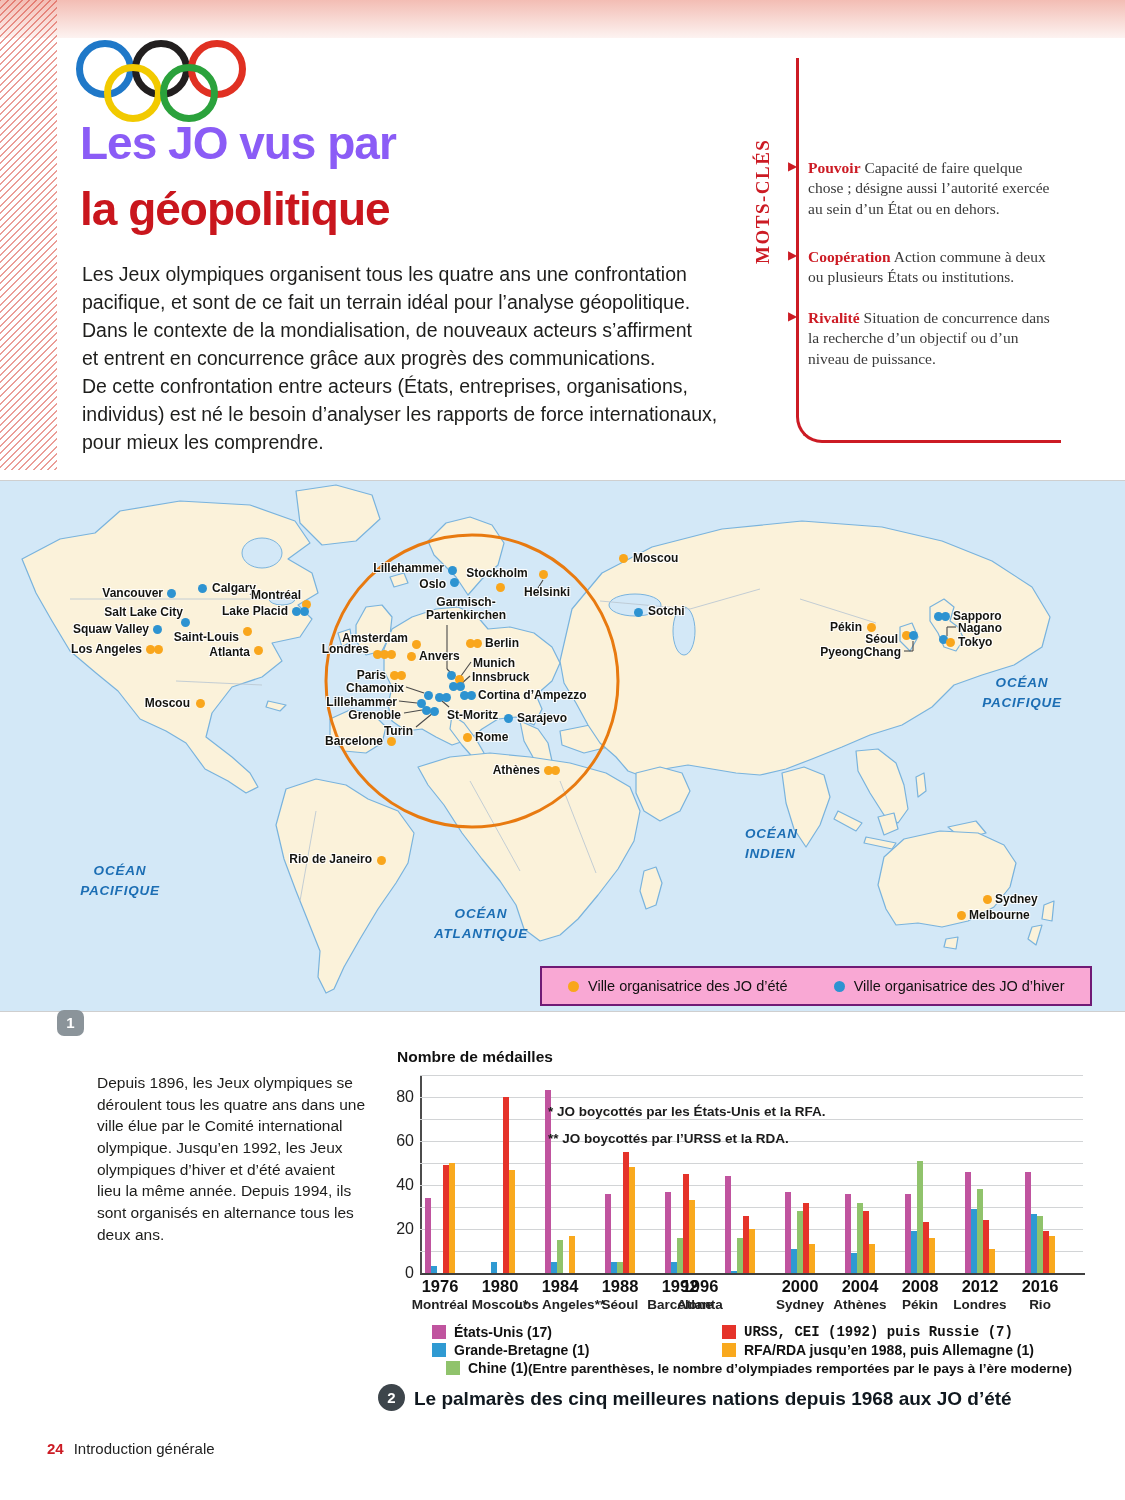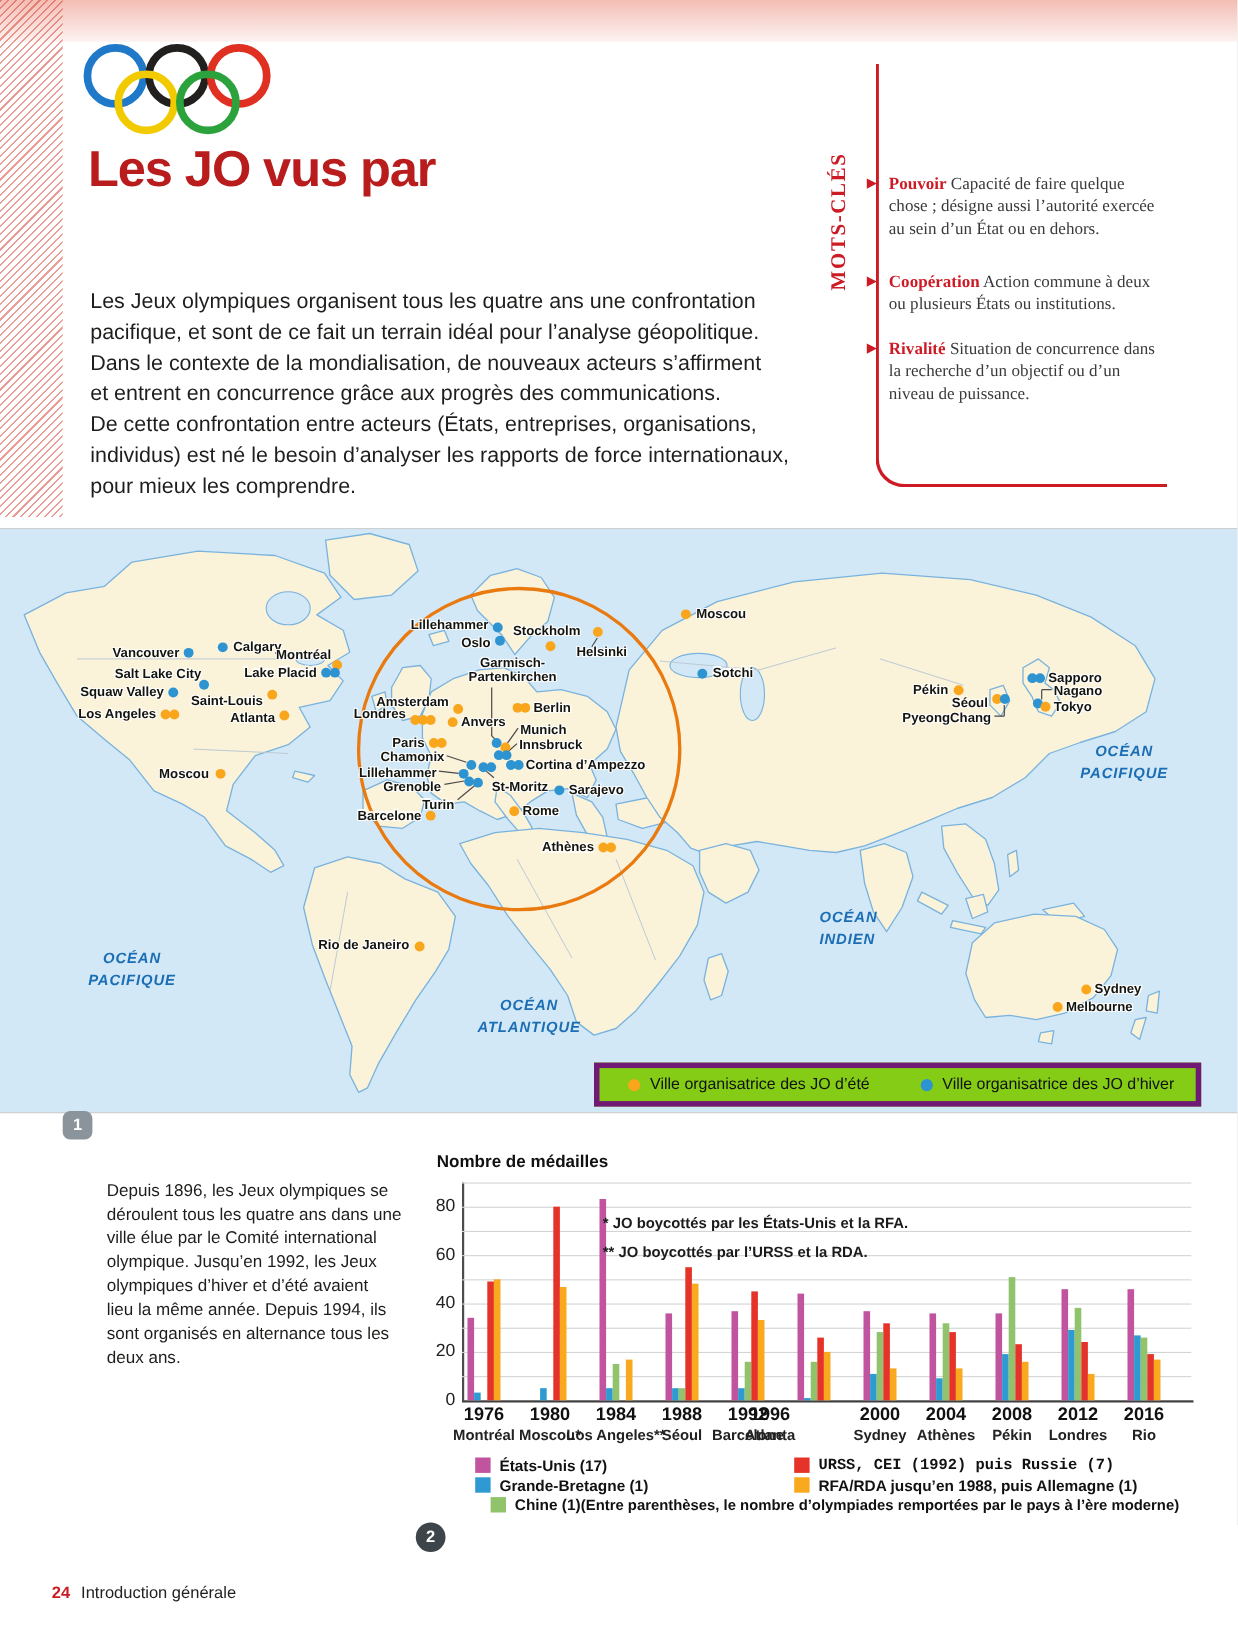--- a/index.html
+++ b/index.html
@@ -14,21 +14,21 @@
 
   
   .rings{left:76px;top:38px;width:170px;height:82px;}
   .ring{position:absolute;width:44px;height:44px;border-radius:50%;border:7px solid #000;background:transparent;}
   .ring.blue{left:0;top:2px;border-color:#1f78c8;}
   .ring.black{left:56px;top:2px;border-color:#221f1f;}
   .ring.red{left:112px;top:2px;border-color:#e03022;}
   .ring.yellow{left:28px;top:26px;border-color:#f2ca00;}
   .ring.green{left:84px;top:26px;border-color:#2ba23c;}
 
-  .title1{left:80px;top:130px;font-size:46px;font-weight:bold;letter-spacing:-1px;color:#b91c1c;line-height:1;}
+  .title1{left:80px;top:120px;font-size:46px;font-weight:bold;letter-spacing:-1px;color:#8b5cf6;line-height:1;}
   .title2{left:80px;top:186px;font-size:46px;font-weight:bold;letter-spacing:-1px;line-height:1;}
   .intro{left:82px;top:260px;width:662px;font-size:19.5px;line-height:1.44;white-space:pre-line;color:#1e1e1c;}
 
   
   .mc-frame{left:796px;top:58px;width:262px;height:382px;border-left:3px solid #cc1b24;
             border-bottom:3px solid #cc1b24;border-bottom-left-radius:26px;}
   .mc-title{left:752px;top:64px;height:200px;writing-mode:vertical-rl;transform:rotate(180deg);
             font-family:"Liberation Serif",serif;font-size:19px;font-weight:bold;color:#cc1b24;letter-spacing:1.5px;}
   .mc-entry{position:absolute;left:808px;width:246px;font-family:"Liberation Serif",serif;
             font-size:15.5px;line-height:1.32;color:#3a3a3a;}
@@ -39,22 +39,22 @@
   .map-wrap{left:0;top:480px;width:1125px;height:530px;background:#d3e8f7;border-top:1px solid #cfcfcf;border-bottom:1px solid #cfcfcf;}
   .map-wrap svg{position:absolute;left:0;top:0;}
   .city-dot{position:absolute;width:9px;height:9px;border-radius:50%;}
   .city-label{position:absolute;font-size:12px;font-weight:bold;color:#14140f;line-height:1.1;white-space:nowrap;
      text-shadow:1px 1px 0 rgba(255,255,255,.85),-1px -1px 0 rgba(255,255,255,.85),1px -1px 0 rgba(255,255,255,.85),-1px 1px 0 rgba(255,255,255,.85);}
   .city-label.end{transform:translateX(-100%);text-align:right;}
   .city-label.middle{transform:translateX(-50%);text-align:center;}
   .ocean-label{position:absolute;font-size:13.5px;font-weight:bold;font-style:italic;color:#1c6eb4;
      letter-spacing:.8px;line-height:1.5;white-space:pre-line;}
   .ocean-label.center{transform:translateX(-50%);text-align:center;}
-  .map-legend{position:absolute;left:540px;top:485px;width:552px;height:40px;background:#84cc16;
-     border:5px solid #701a75;display:flex;align-items:center;gap:46px;padding-left:26px;box-sizing:border-box;}
+  .map-legend{position:absolute;left:540px;top:485px;width:552px;height:40px;background:#f9a8d4;
+     border:2px solid #701a75;display:flex;align-items:center;gap:46px;padding-left:26px;box-sizing:border-box;}
   .map-legend .item{display:flex;align-items:center;gap:9px;font-size:14.5px;color:#111;}
   .map-legend .dot{width:11px;height:11px;border-radius:50%;display:inline-block;}
 
   
   .badge-sq{left:57px;top:1010px;width:27px;height:26px;background:#8b949a;border-radius:7px;
      color:#fff;font-weight:bold;font-size:15px;text-align:center;line-height:26px;}
   .doc1-title{left:97px;top:1015px;font-size:19.5px;font-weight:bold;color:#10181f;line-height:1.25;white-space:pre-line;}
   .doc1-body{left:97px;top:1072px;width:296px;font-size:15.5px;line-height:1.4;white-space:pre-line;color:#1d1d1b;}
 
   
@@ -88,20 +88,21 @@
 
   <div class="abs rings">
     <span class="ring blue"></span>
     <span class="ring black"></span>
     <span class="ring red"></span>
     <span class="ring yellow"></span>
     <span class="ring green"></span>
   </div>
 
   <h1 class="abs title1" style="margin:0;">Les JO vus par</h1>
+  <h1 class="abs title2" style="margin:0;color:#c9161d;">la géopolitique</h1>
   <p class="abs intro" style="margin:0;">Les Jeux olympiques organisent tous les quatre ans une confrontation
 pacifique, et sont de ce fait un terrain idéal pour l’analyse géopolitique.
 Dans le contexte de la mondialisation, de nouveaux acteurs s’affirment
 et entrent en concurrence grâce aux progrès des communications.
 De cette confrontation entre acteurs (États, entreprises, organisations,
 individus) est né le besoin d’analyser les rapports de force internationaux,
 pour mieux les comprendre.</p>
 
   <div class="abs mc-frame"></div>
   <div class="abs mc-title">MOTS-CLÉS</div>
@@ -527,18 +528,19 @@
         <span>URSS, CEI (1992) puis Russie (7)</span>
       </div>
       <div class="cl-item" style="left: 722px; top: 1342px;">
         <span class="sw" style="background: rgb(249, 169, 30);"></span>
         <span>RFA/RDA jusqu’en 1988, puis Allemagne (1)</span>
       </div>
       <div class="cl-note" style="left: 528px; top: 1361px;">(Entre parenthèses, le nombre d’olympiades remportées par le pays à l’ère moderne)</div>
     </div>
 
   <div class="abs badge-ci">2</div>
+  <div class="abs doc2-caption">Le palmarès des cinq meilleures nations depuis 1968 aux JO d’été</div>
 
   <div class="abs footer">
     <span class="num">24</span><span>Introduction générale</span>
   </div>
 
 </div>
 
 </body></html>

